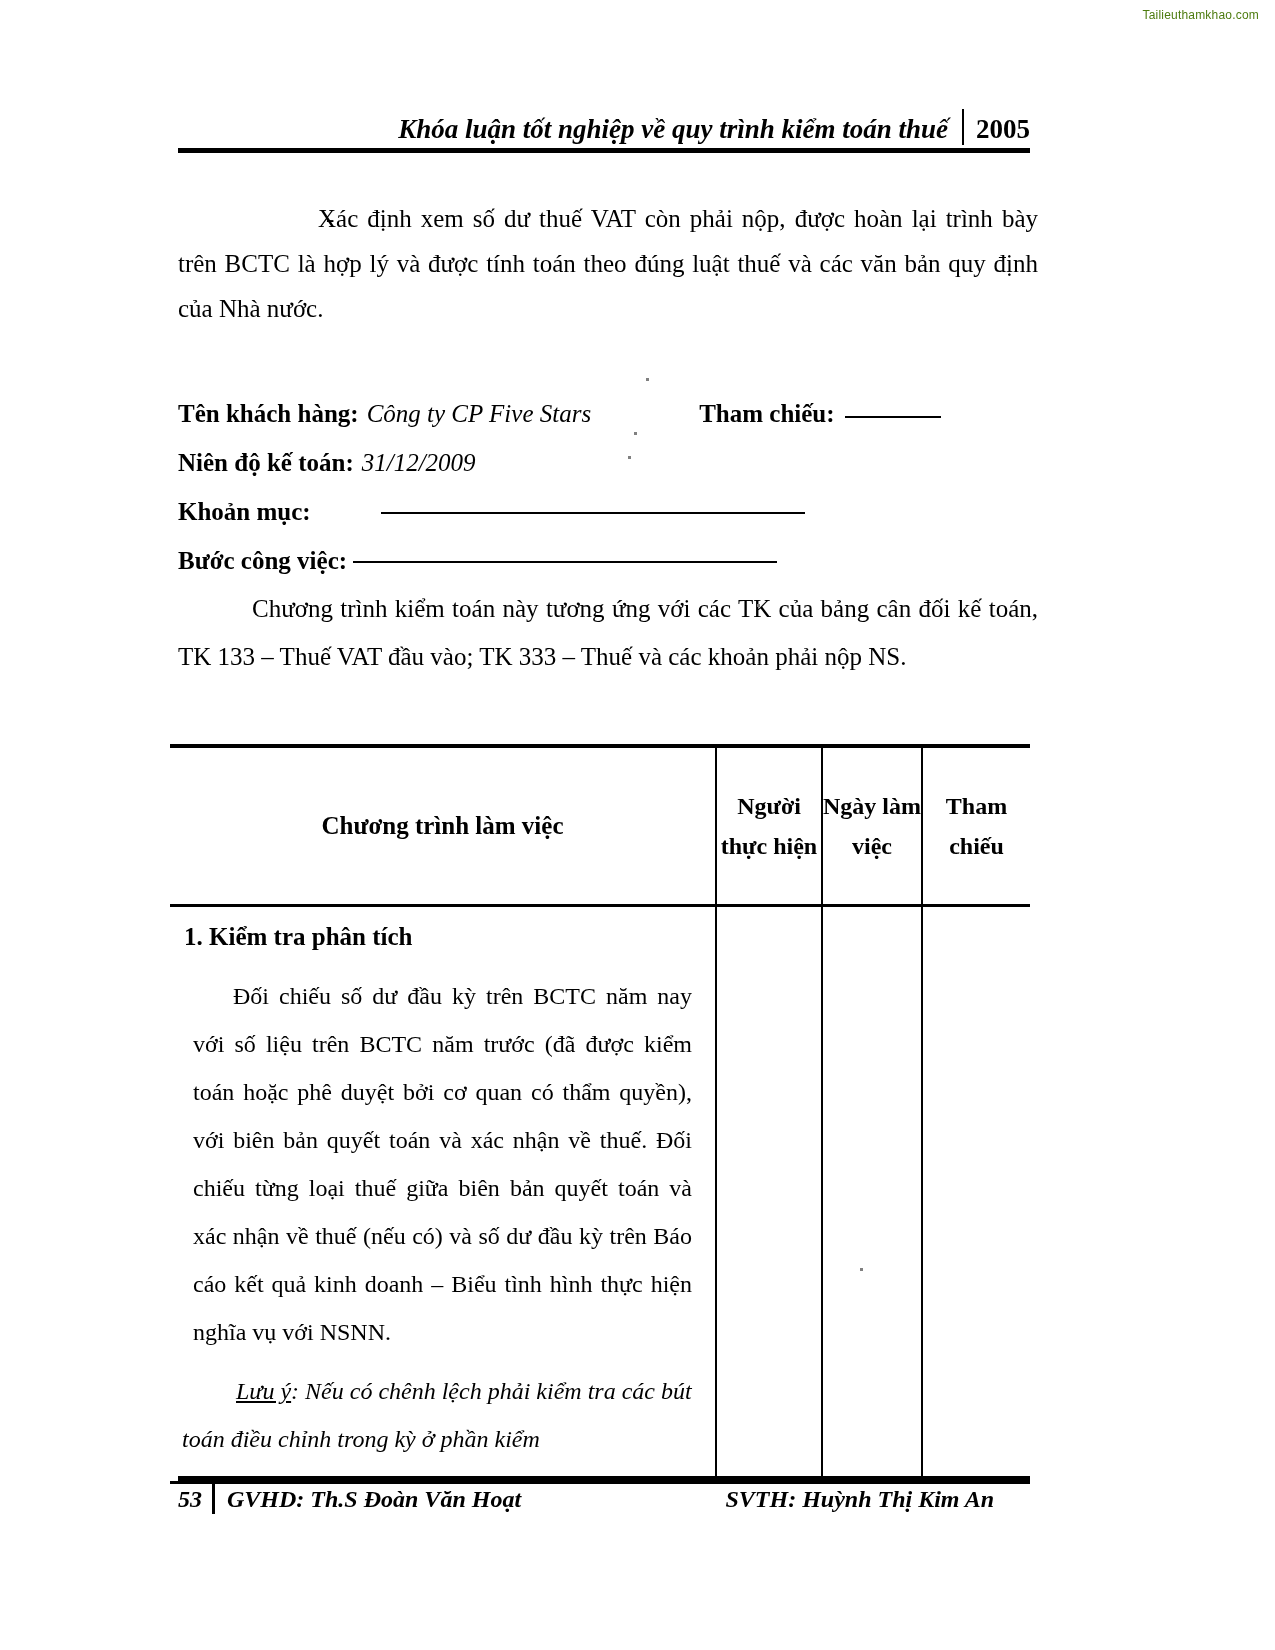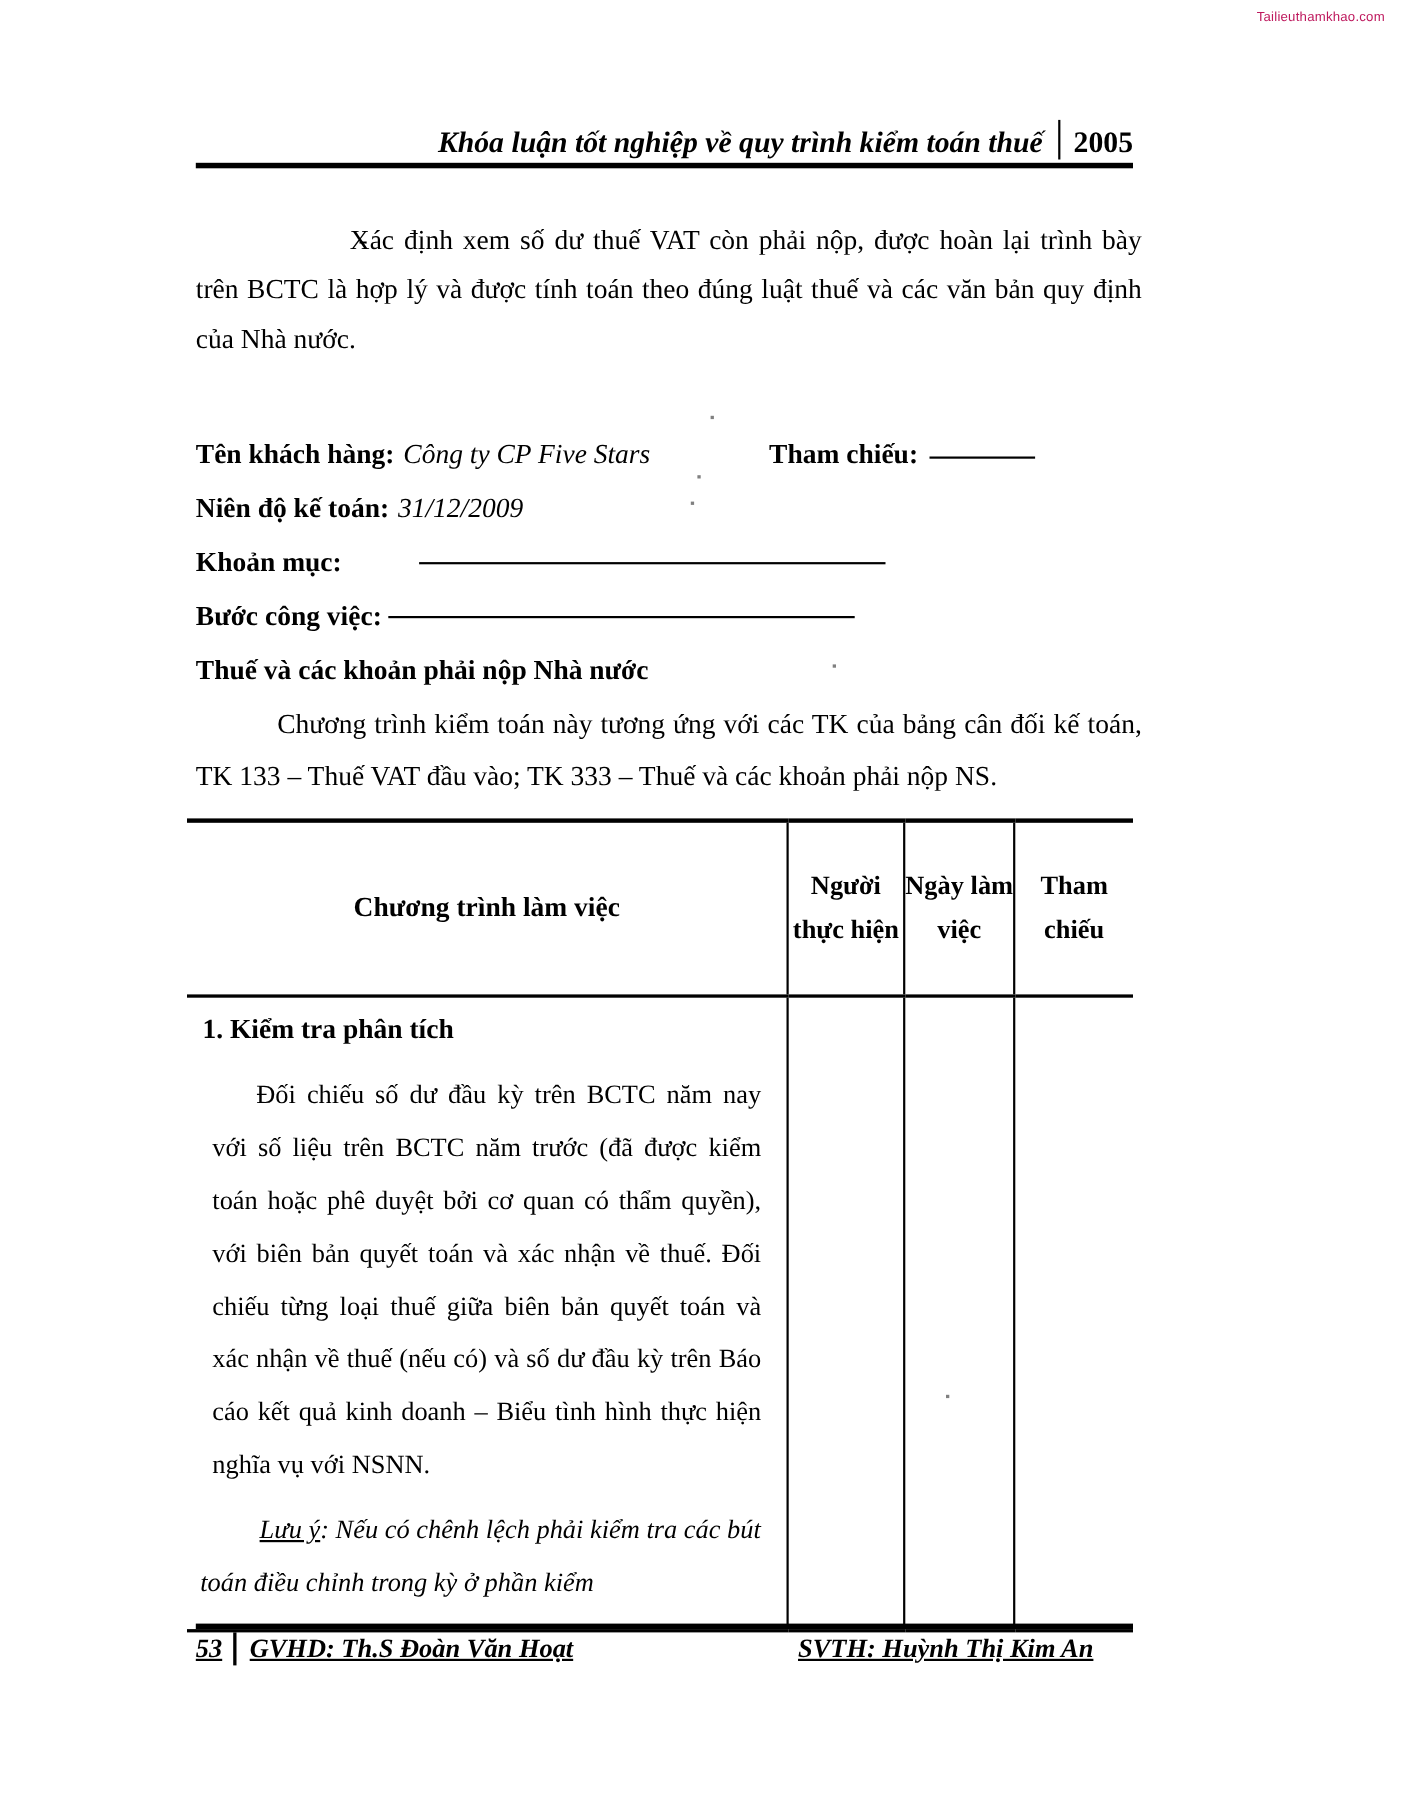--- a/index.html
+++ b/index.html
@@ -23,21 +23,21 @@
     height: 1650px;
   }
 
   
   .watermark {
     position: absolute;
     right: 16px;
     top: 8px;
     font-family: "Liberation Sans", sans-serif;
     font-size: 12px;
-    color: #be185d;
+    color: #4d7c0f;
     letter-spacing: .2px;
     white-space: nowrap;
   }
 
   
   .doc-header {
     position: absolute;
     left: 178px;
     top: 103px;
     width: 852px;
@@ -232,21 +232,20 @@
     background: #000;
   }
   .doc-footer {
     position: absolute;
     left: 178px;
     top: 1484px;
     width: 852px;
     display: flex;
     align-items: center;
     font-size: 24px;
-    text-decoration: underline;
   }
   .footer-page {
     font-weight: bold;
     font-style: italic;
     padding-right: 10px;
   }
   .footer-divider {
     width: 3px;
     height: 30px;
     background: #000;
@@ -314,21 +313,20 @@
       <span class="field-pad-a"></span>
       <span class="blank-long"></span>
     </div>
 
     <div class="field-row">
       <span class="field-label">Bước công việc:</span>
       <span class="field-pad-b"></span>
       <span class="blank-long"></span>
     </div>
 
-    <p class="section-head">Thuế và các khoản phải nộp Nhà nước</p>
 
     <p class="para-2">Chương trình kiểm toán này tương ứng với các TK của bảng cân đối kế toán, TK 133 – Thuế VAT đầu vào; TK 333 – Thuế và các khoản phải nộp NS.</p>
 
   </div>
 
   <table class="worksheet">
     <colgroup>
       <col style="width:546px">
       <col style="width:106px">
       <col style="width:100px">

